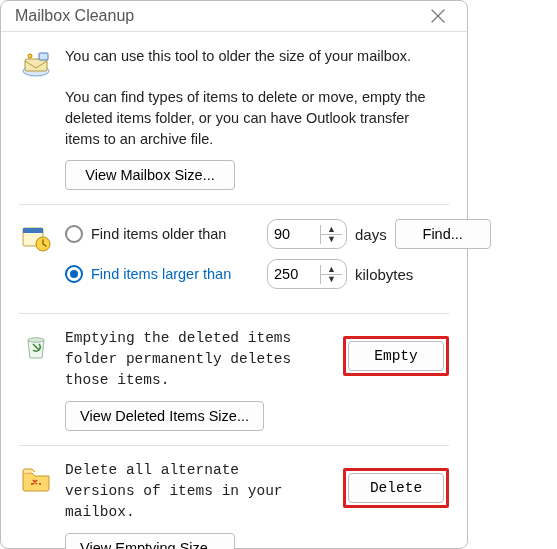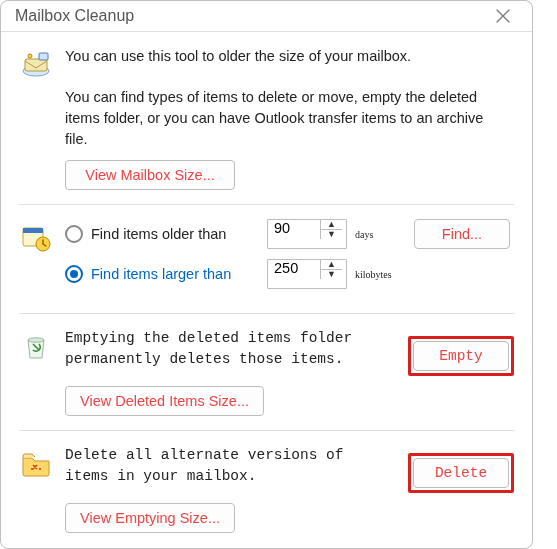--- a/index.html
+++ b/index.html
@@ -7,21 +7,21 @@
   body {
     font-family: "Segoe UI", Tahoma, sans-serif;
     font-size: 14px;
     color: #222;
     background: #fff;
     width: 557px;
     height: 549px;
     overflow: hidden;
   }
   .window {
-    width: 533px;
+    width: 468px;
     height: 549px;
     border: 1px solid #bfbfbf;
     border-radius: 8px;
     display: flex;
     flex-direction: column;
     background: #fff;
   }
   .titlebar {
     height: 40px;
     display: flex;
@@ -75,21 +75,21 @@
   .btn {
     font: inherit;
     font-size: 14.5px;
     background: #fdfdfd;
     border: 1px solid #bdbdbd;
     border-radius: 4px;
     padding: 5px 14px;
     min-width: 100px;
     height: 30px;
     cursor: pointer;
-    color: #ef4444;
+    color: #000000;
   }
   .btn-wide { min-width: 170px; }
   .btn-block { margin-top: 10px; }
   .highlight {
     border: 3px solid #d9201f;
     padding: 2px;
     border-radius: 2px;
     display: inline-block;
   }
   .highlight .btn { min-width: 96px; height: 30px; }
@@ -118,23 +118,23 @@
     top: 3px; left: 3px; right: 3px; bottom: 3px;
     background: #0067c0;
     border-radius: 50%;
   }
   .radiolabel {
     width: 168px;
     font-size: 14.5px;
   }
   .spin {
     display: flex;
-    align-items: flex-start;
+    align-items: center;
     border: 1px solid #bdbdbd;
-    border-radius: 1px;
+    border-radius: 10px;
     height: 30px;
     width: 80px;
     background: #fff;
   }
   .spin input {
     border: none;
     width: 52px;
     font: inherit;
     font-size: 14.5px;
     padding: 0 6px;
@@ -151,21 +151,21 @@
     flex: 1;
     display: flex;
     align-items: center;
     justify-content: center;
     font-size: 9px;
     line-height: 1;
     cursor: pointer;
     color: #333;
   }
   .spin .arrow:first-child { border-bottom: 1px solid #bdbdbd; }
-  .unit { font-size: 10px; font-family: Liberation Serif, serif; }
+  .unit { font-size: 15px; }
   .findgrid .findbtncell {
     margin-left: auto;
     padding-right: 4px;
   }
 
   
   .tworow {
     display: flex;
     align-items: flex-start;
     gap: 20px;

